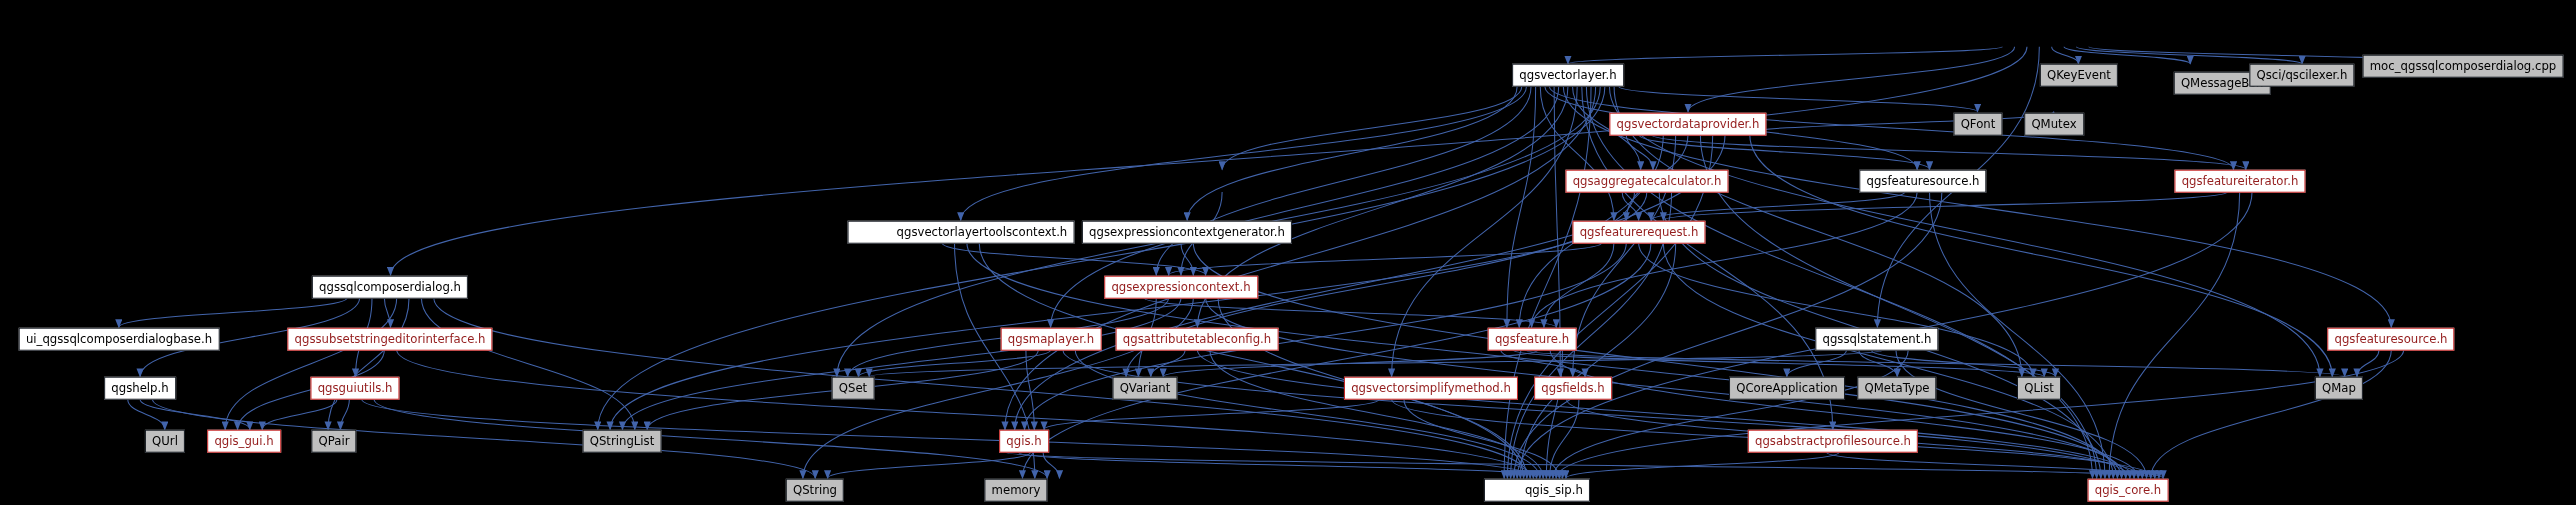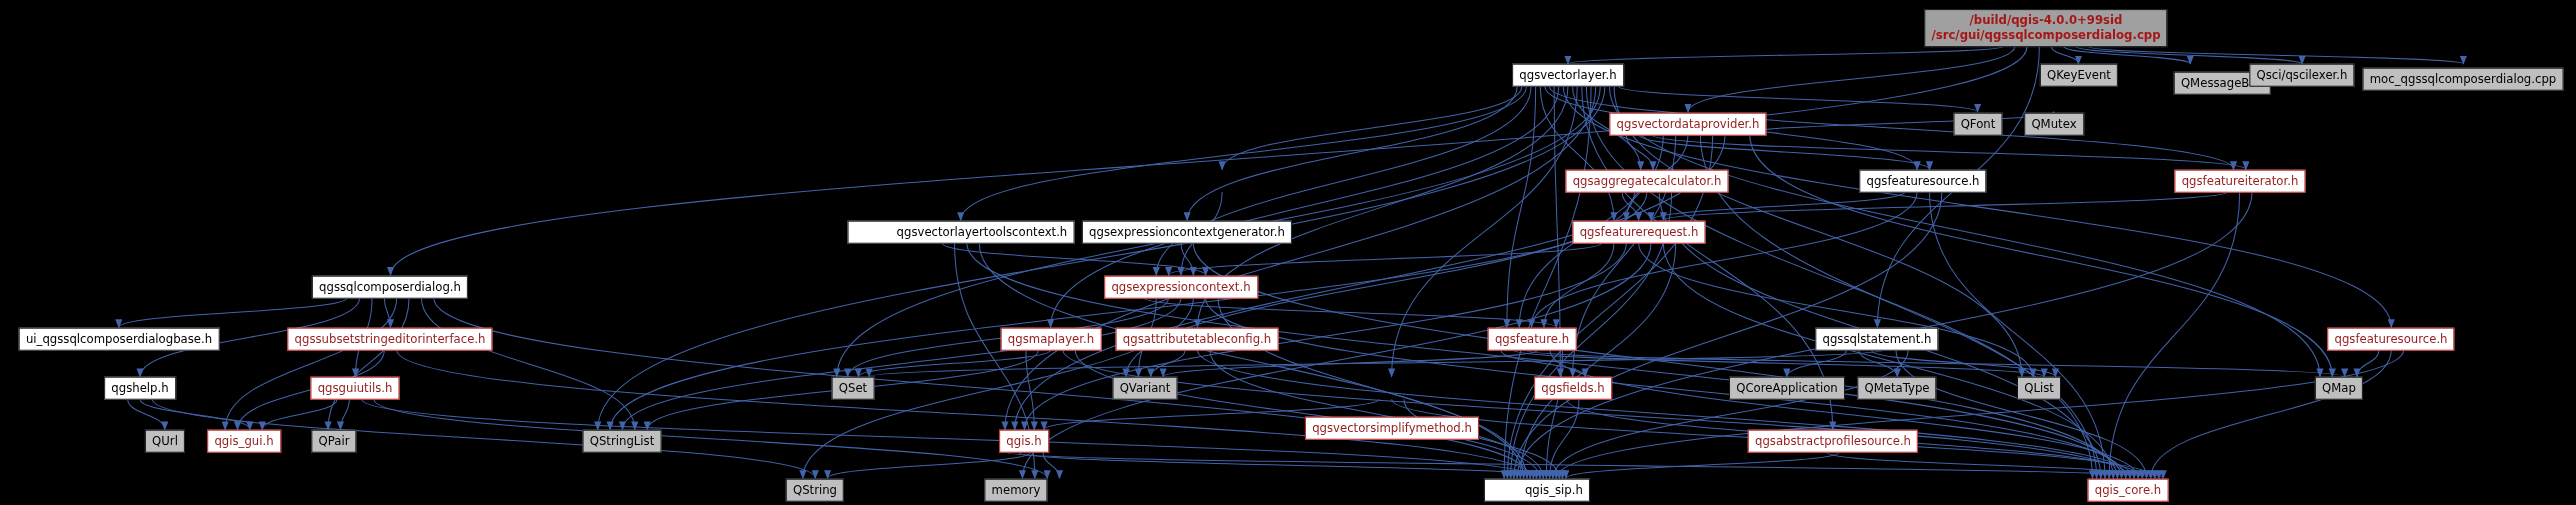--- a/index.html
+++ b/index.html
@@ -160,29 +160,25 @@
       <path d="M2010,582 C2010,604 1521.5,604 1521.5,626" fill="none" stroke="#4264ab" stroke-width="1.5" marker-end="url(#arrow)"></path>
       <path d="M2028,582 C2028,639.5 3140.3823529411766,639.5 3140.3823529411766,697" fill="none" stroke="#4264ab" stroke-width="1.5" marker-end="url(#arrow)"></path>
       <path d="M2046,582 C2046,639.5 2272.5263157894738,639.5 2272.5263157894738,697" fill="none" stroke="#4264ab" stroke-width="1.5" marker-end="url(#arrow)"></path>
       <path d="M1466,659 C1466,678 3146.4411764705883,678 3146.4411764705883,697" fill="none" stroke="#4264ab" stroke-width="1.5" marker-end="url(#arrow)"></path>
       <path d="M1484,659 C1484,678 2277.2631578947367,678 2277.2631578947367,697" fill="none" stroke="#4264ab" stroke-width="1.5" marker-end="url(#arrow)"></path>
       <path d="M1502,659 C1502,678 1206,678 1206,697" fill="none" stroke="#4264ab" stroke-width="1.5" marker-end="url(#arrow)"></path>
       <path d="M1520,659 C1520,678 1544,678 1544,697" fill="none" stroke="#4264ab" stroke-width="1.5" marker-end="url(#arrow)"></path>
       <path d="M2662,659 C2662,678 3152.5,678 3152.5,697" fill="none" stroke="#4264ab" stroke-width="1.5" marker-end="url(#arrow)"></path>
       <path d="M2680,659 C2680,678 2282,678 2282,697" fill="none" stroke="#4264ab" stroke-width="1.5" marker-end="url(#arrow)"></path>
     </svg>
-    <div class="node main" style="left: 2046px; top: 28px;">
-      <div>/build/qgis-4.0.0+99sid</div>
-      <div>/src/gui/qgssqlcomposerdialog.cpp</div>
-    </div>
     <div class="node white" style="left: 1568px; top: 75px;">qgsvectorlayer.h</div>
     <div class="node gray" style="left: 2079px; top: 75px;">QKeyEvent</div>
     <div class="node gray" style="left: 2190px; top: 83px; margin-left: 32px;">QMessageBox</div>
     <div class="node gray" style="left: 2302px; top: 75px;">Qsci/qscilexer.h</div>
-    <div class="node gray" style="left: 2463px; top: 79px;">moc_qgssqlcomposerdialog.cpp</div>
+    <div class="node gray" style="left: 2463px; top: 66px;">moc_qgssqlcomposerdialog.cpp</div>
     <div class="node red" style="left: 1688px; top: 124px;">qgsvectordataprovider.h</div>
     <div class="node gray" style="left: 1978px; top: 124px;">QFont</div>
     <div class="node gray" style="left: 2054px; top: 124px;">QMutex</div>
     <div class="node red" style="left: 1647px; top: 181px;">qgsaggregatecalculator.h</div>
     <div class="node white" style="left: 1923px; top: 181px;">qgsfeaturesource.h</div>
     <div class="node red" style="left: 2240px; top: 181px;">qgsfeatureiterator.h</div>
     <div class="node white" style="left: 961px; top: 232px; padding-left: 48px;">qgsvectorlayertoolscontext.h</div>
     <div class="node white" style="left: 1187px; top: 232px;">qgsexpressioncontextgenerator.h</div>
     <div class="node red" style="left: 1639px; top: 232px;">qgsfeaturerequest.h</div>
     <div class="node white" style="left: 390px; top: 287px;">qgssqlcomposerdialog.h</div>
@@ -191,21 +187,21 @@
     <div class="node red" style="left: 390px; top: 339px;">qgssubsetstringeditorinterface.h</div>
     <div class="node red" style="left: 1051px; top: 339px;">qgsmaplayer.h</div>
     <div class="node red" style="left: 1197px; top: 339px;">qgsattributetableconfig.h</div>
     <div class="node red" style="left: 1532px; top: 339px;">qgsfeature.h</div>
     <div class="node white" style="left: 1877px; top: 339px;">qgssqlstatement.h</div>
     <div class="node red" style="left: 2391px; top: 339px;">qgsfeaturesource.h</div>
     <div class="node white" style="left: 140px; top: 388px;">qgshelp.h</div>
     <div class="node red" style="left: 355px; top: 388px;">qgsguiutils.h</div>
     <div class="node gray" style="left: 853px; top: 388px;">QSet</div>
     <div class="node gray" style="left: 1145px; top: 388px;">QVariant</div>
-    <div class="node red" style="left: 1392px; top: 388px; margin-top: 40px;">qgsvectorsimplifymethod.h</div>
+    <div class="node red" style="left: 1431px; top: 388px;">qgsvectorsimplifymethod.h</div>
     <div class="node red" style="left: 1573px; top: 388px;">qgsfields.h</div>
     <div class="node gray" style="left: 1787px; top: 388px;">QCoreApplication</div>
     <div class="node gray" style="left: 1897px; top: 388px;">QMetaType</div>
     <div class="node gray" style="left: 2039px; top: 388px;">QList</div>
     <div class="node gray" style="left: 2339px; top: 388px;">QMap</div>
     <div class="node gray" style="left: 165px; top: 441px;">QUrl</div>
     <div class="node red" style="left: 244px; top: 441px;">qgis_gui.h</div>
     <div class="node gray" style="left: 334px; top: 441px;">QPair</div>
     <div class="node gray" style="left: 622px; top: 441px;">QStringList</div>
     <div class="node red" style="left: 1024px; top: 441px;">qgis.h</div>

